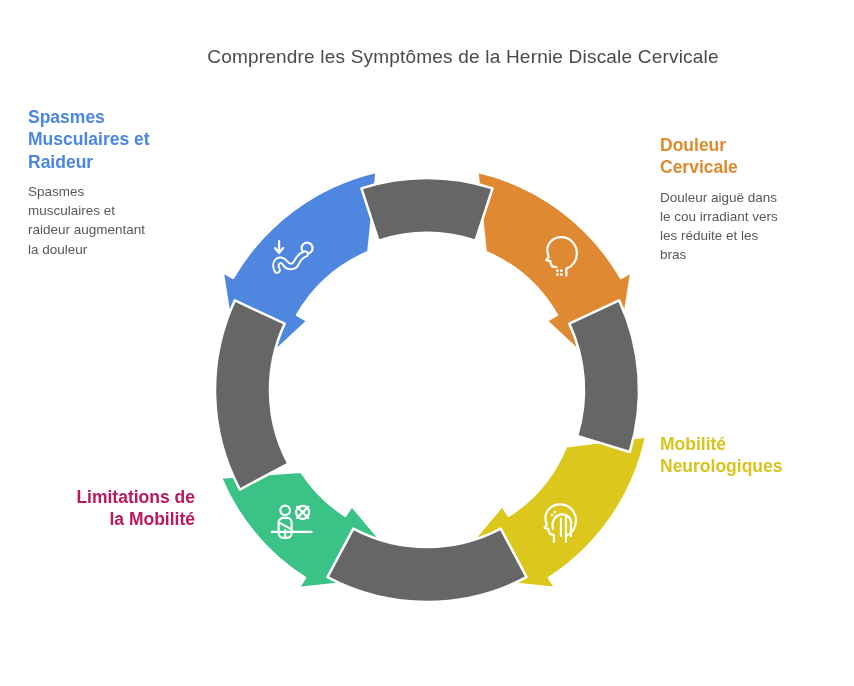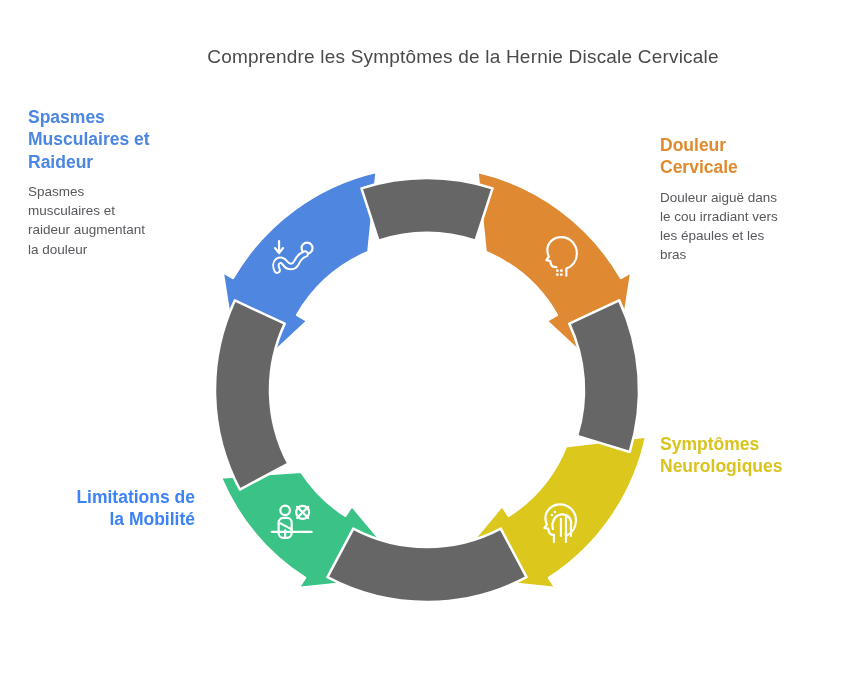--- a/index.html
+++ b/index.html
@@ -31,31 +31,31 @@
 musculaires et
 raideur augmentant
 la douleur</p>
   </div>
 
   <div class="label label-tr">
     <h2 style="color: rgb(224, 138, 46);">Douleur
 Cervicale</h2>
     <p>Douleur aiguë dans
 le cou irradiant vers
-les épaules et les
+les réduite et les
 bras</p>
   </div>
 
   <div class="label label-br">
-    <h2 style="color: rgb(217, 195, 29);">Symptômes
+    <h2 style="color: rgb(217, 195, 29);">Mobilité
 Neurologiques</h2>
   </div>
 
   <div class="label label-bl">
-    <h2 style="color: #3b82f6;">Limitations de
+    <h2 style="color: #be185d;">Limitations de
 la Mobilité</h2>
   </div>
 
   <svg id="cycle-svg" viewBox="0 0 480 480">
       <path d="M 189.61,21.74 A 224 224 0 0 0 46.01,128.00 L 35.62,122.00 L 53.11,233.47 L 120.49,171.00 L 110.10,165.00 A 150 150 0 0 1 181.39,101.92 Z" fill="#4e86e0" stroke="#fff" stroke-width="2.5" stroke-linejoin="round"></path>
       <path d="M 290.39,21.74 A 224 224 0 0 1 433.99,128.00 L 444.38,122.00 L 426.89,233.47 L 359.51,171.00 L 369.90,165.00 A 150 150 0 0 0 298.61,101.92 Z" fill="#df8933" stroke="#fff" stroke-width="2.5" stroke-linejoin="round"></path>
       <path d="M 459.11,286.57 A 224 224 0 0 1 362.00,427.86 L 368.53,437.93 L 256.30,426.29 L 315.16,355.74 L 321.70,365.80 A 150 150 0 0 0 379.08,296.19 Z" fill="#dcc71c" stroke="#fff" stroke-width="2.5" stroke-linejoin="round"></path>
       <path d="M 33.81,327.52 A 224 224 0 0 0 118.00,427.86 L 111.47,437.93 L 223.70,426.29 L 164.84,355.74 L 158.30,365.80 A 150 150 0 0 1 114.20,321.70 Z" fill="#3ac287" stroke="#fff" stroke-width="2.5" stroke-linejoin="round"></path>
       <path d="M 174.49,38.38 A 212 212 0 0 1 305.51,38.38 L 288.52,90.68 A 157 157 0 0 0 191.48,90.68 Z" fill="#666666" stroke="#fff" stroke-width="2.5" stroke-linejoin="round"></path>
       <path d="M 432.14,150.40 A 212 212 0 0 1 442.74,301.98 L 390.14,285.90 A 157 157 0 0 0 382.29,173.65 Z" fill="#666666" stroke="#fff" stroke-width="2.5" stroke-linejoin="round"></path>

